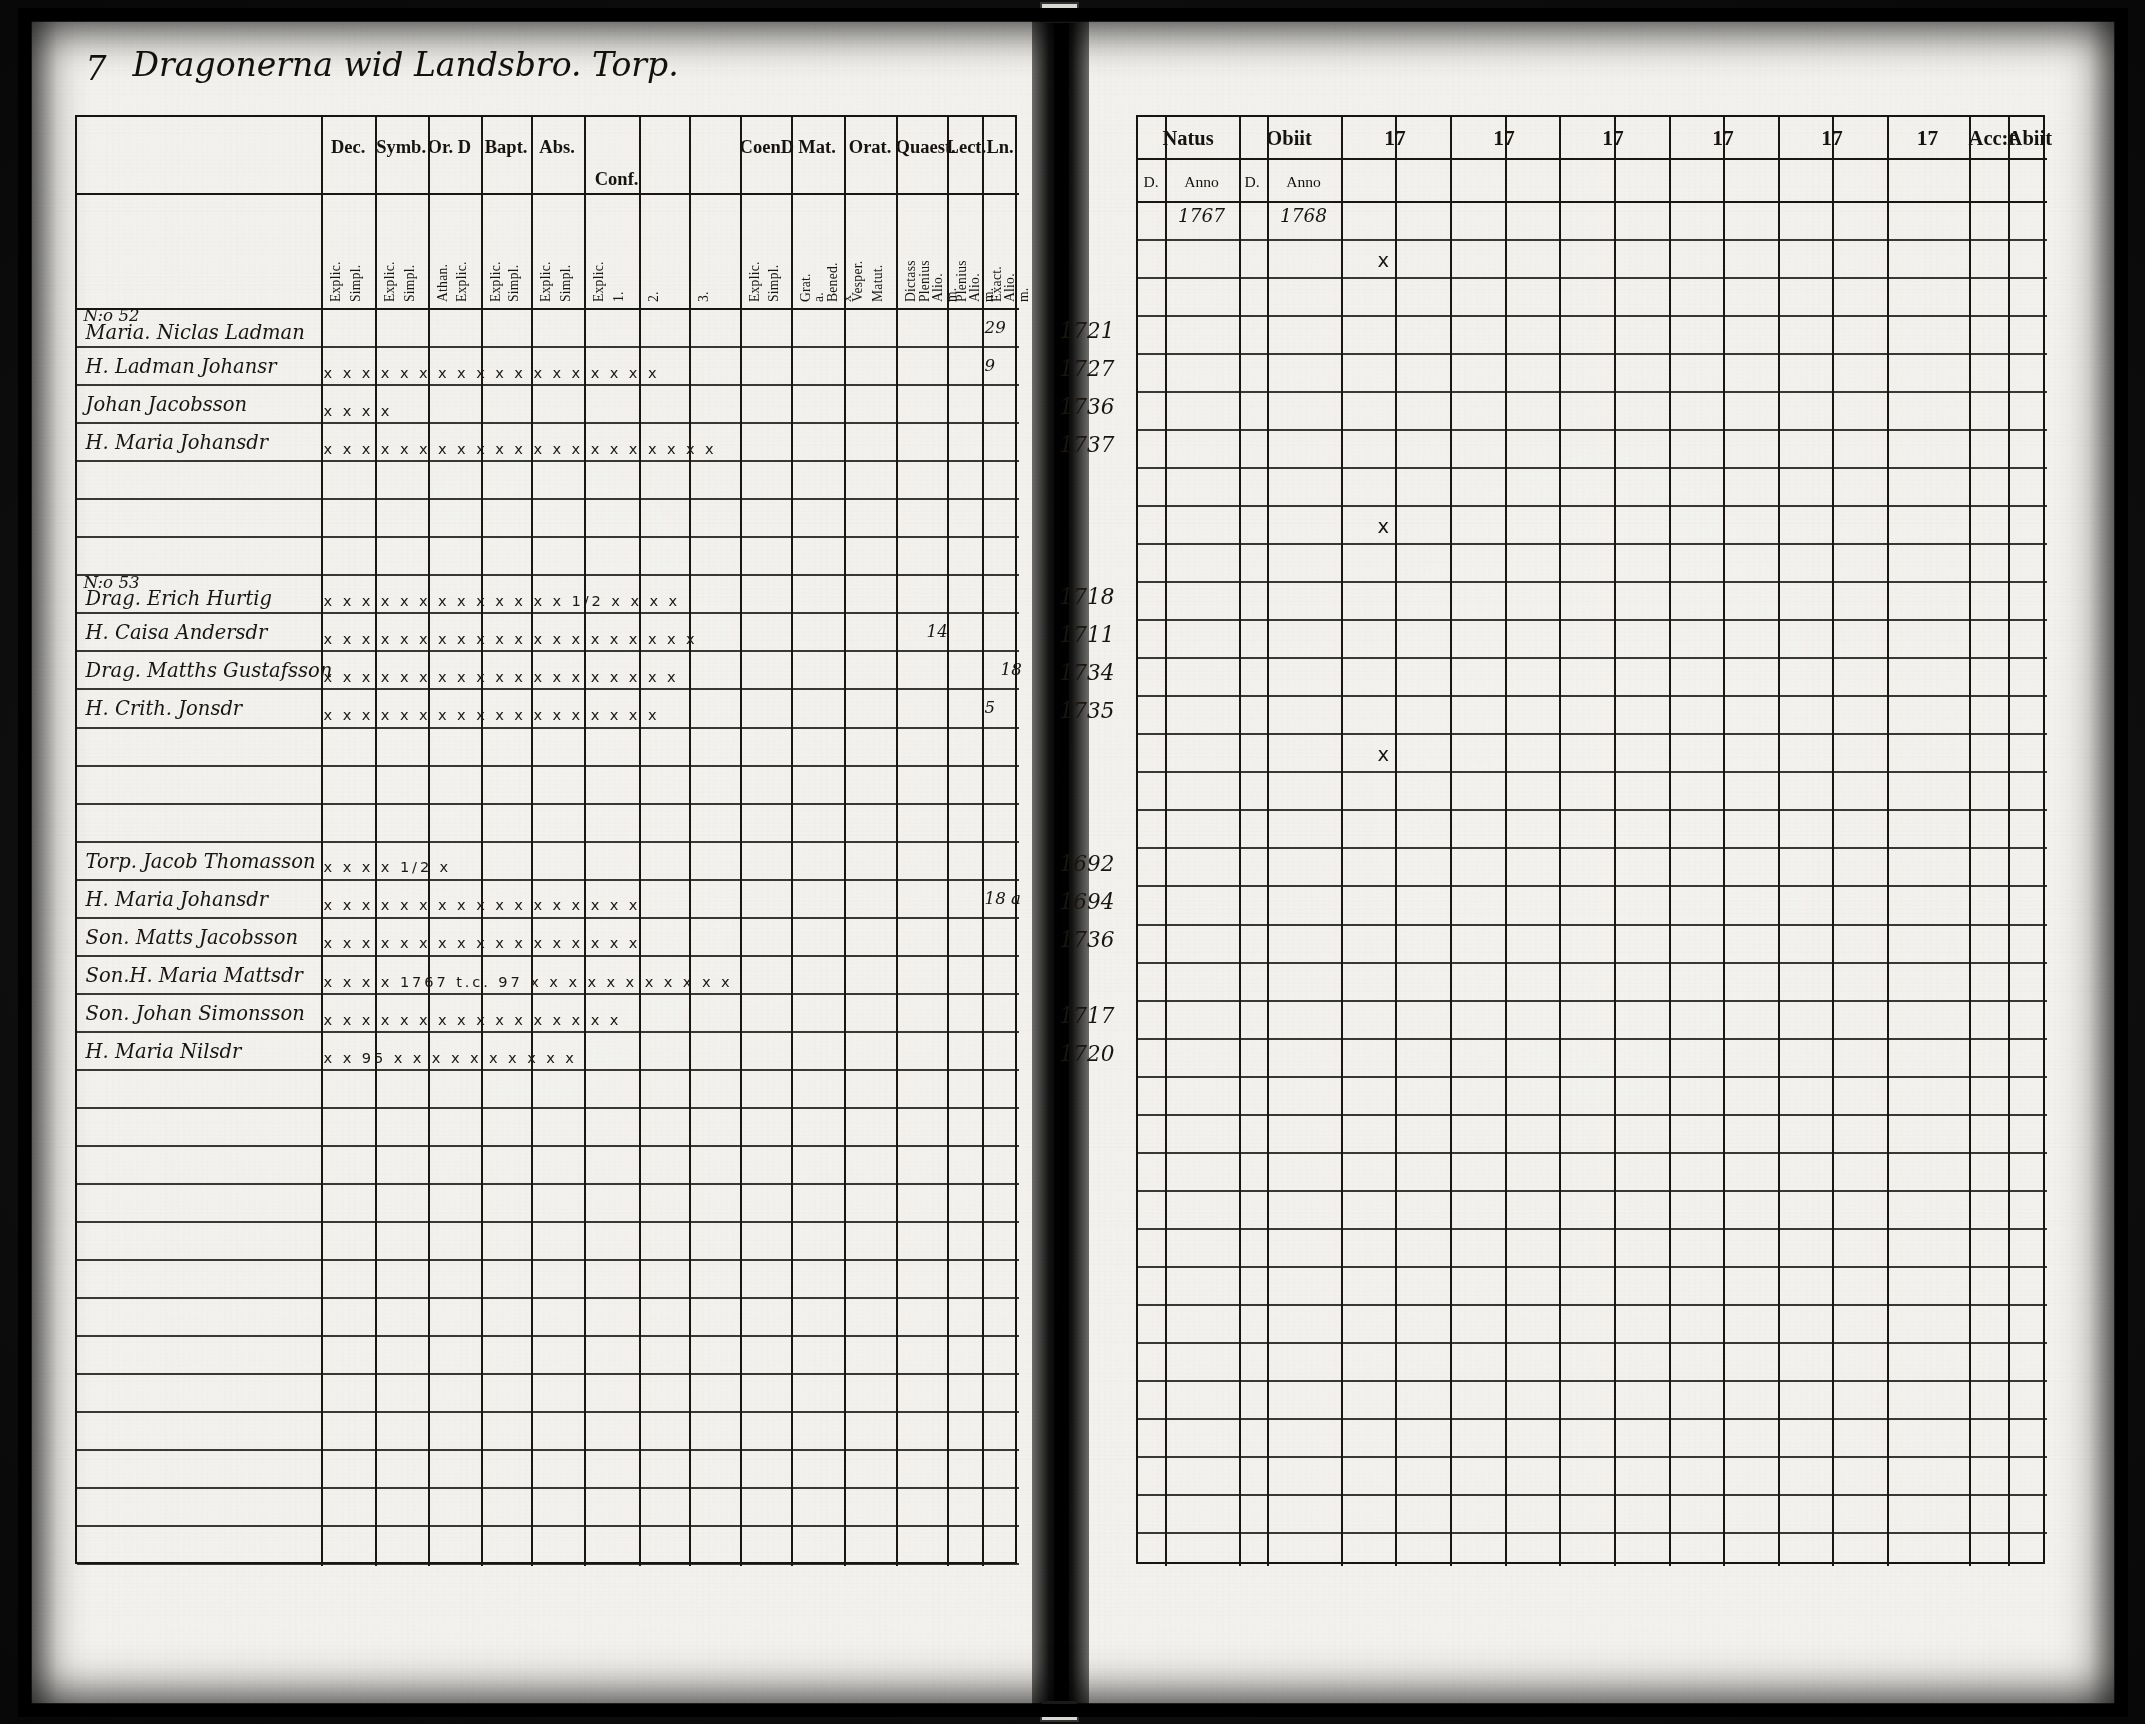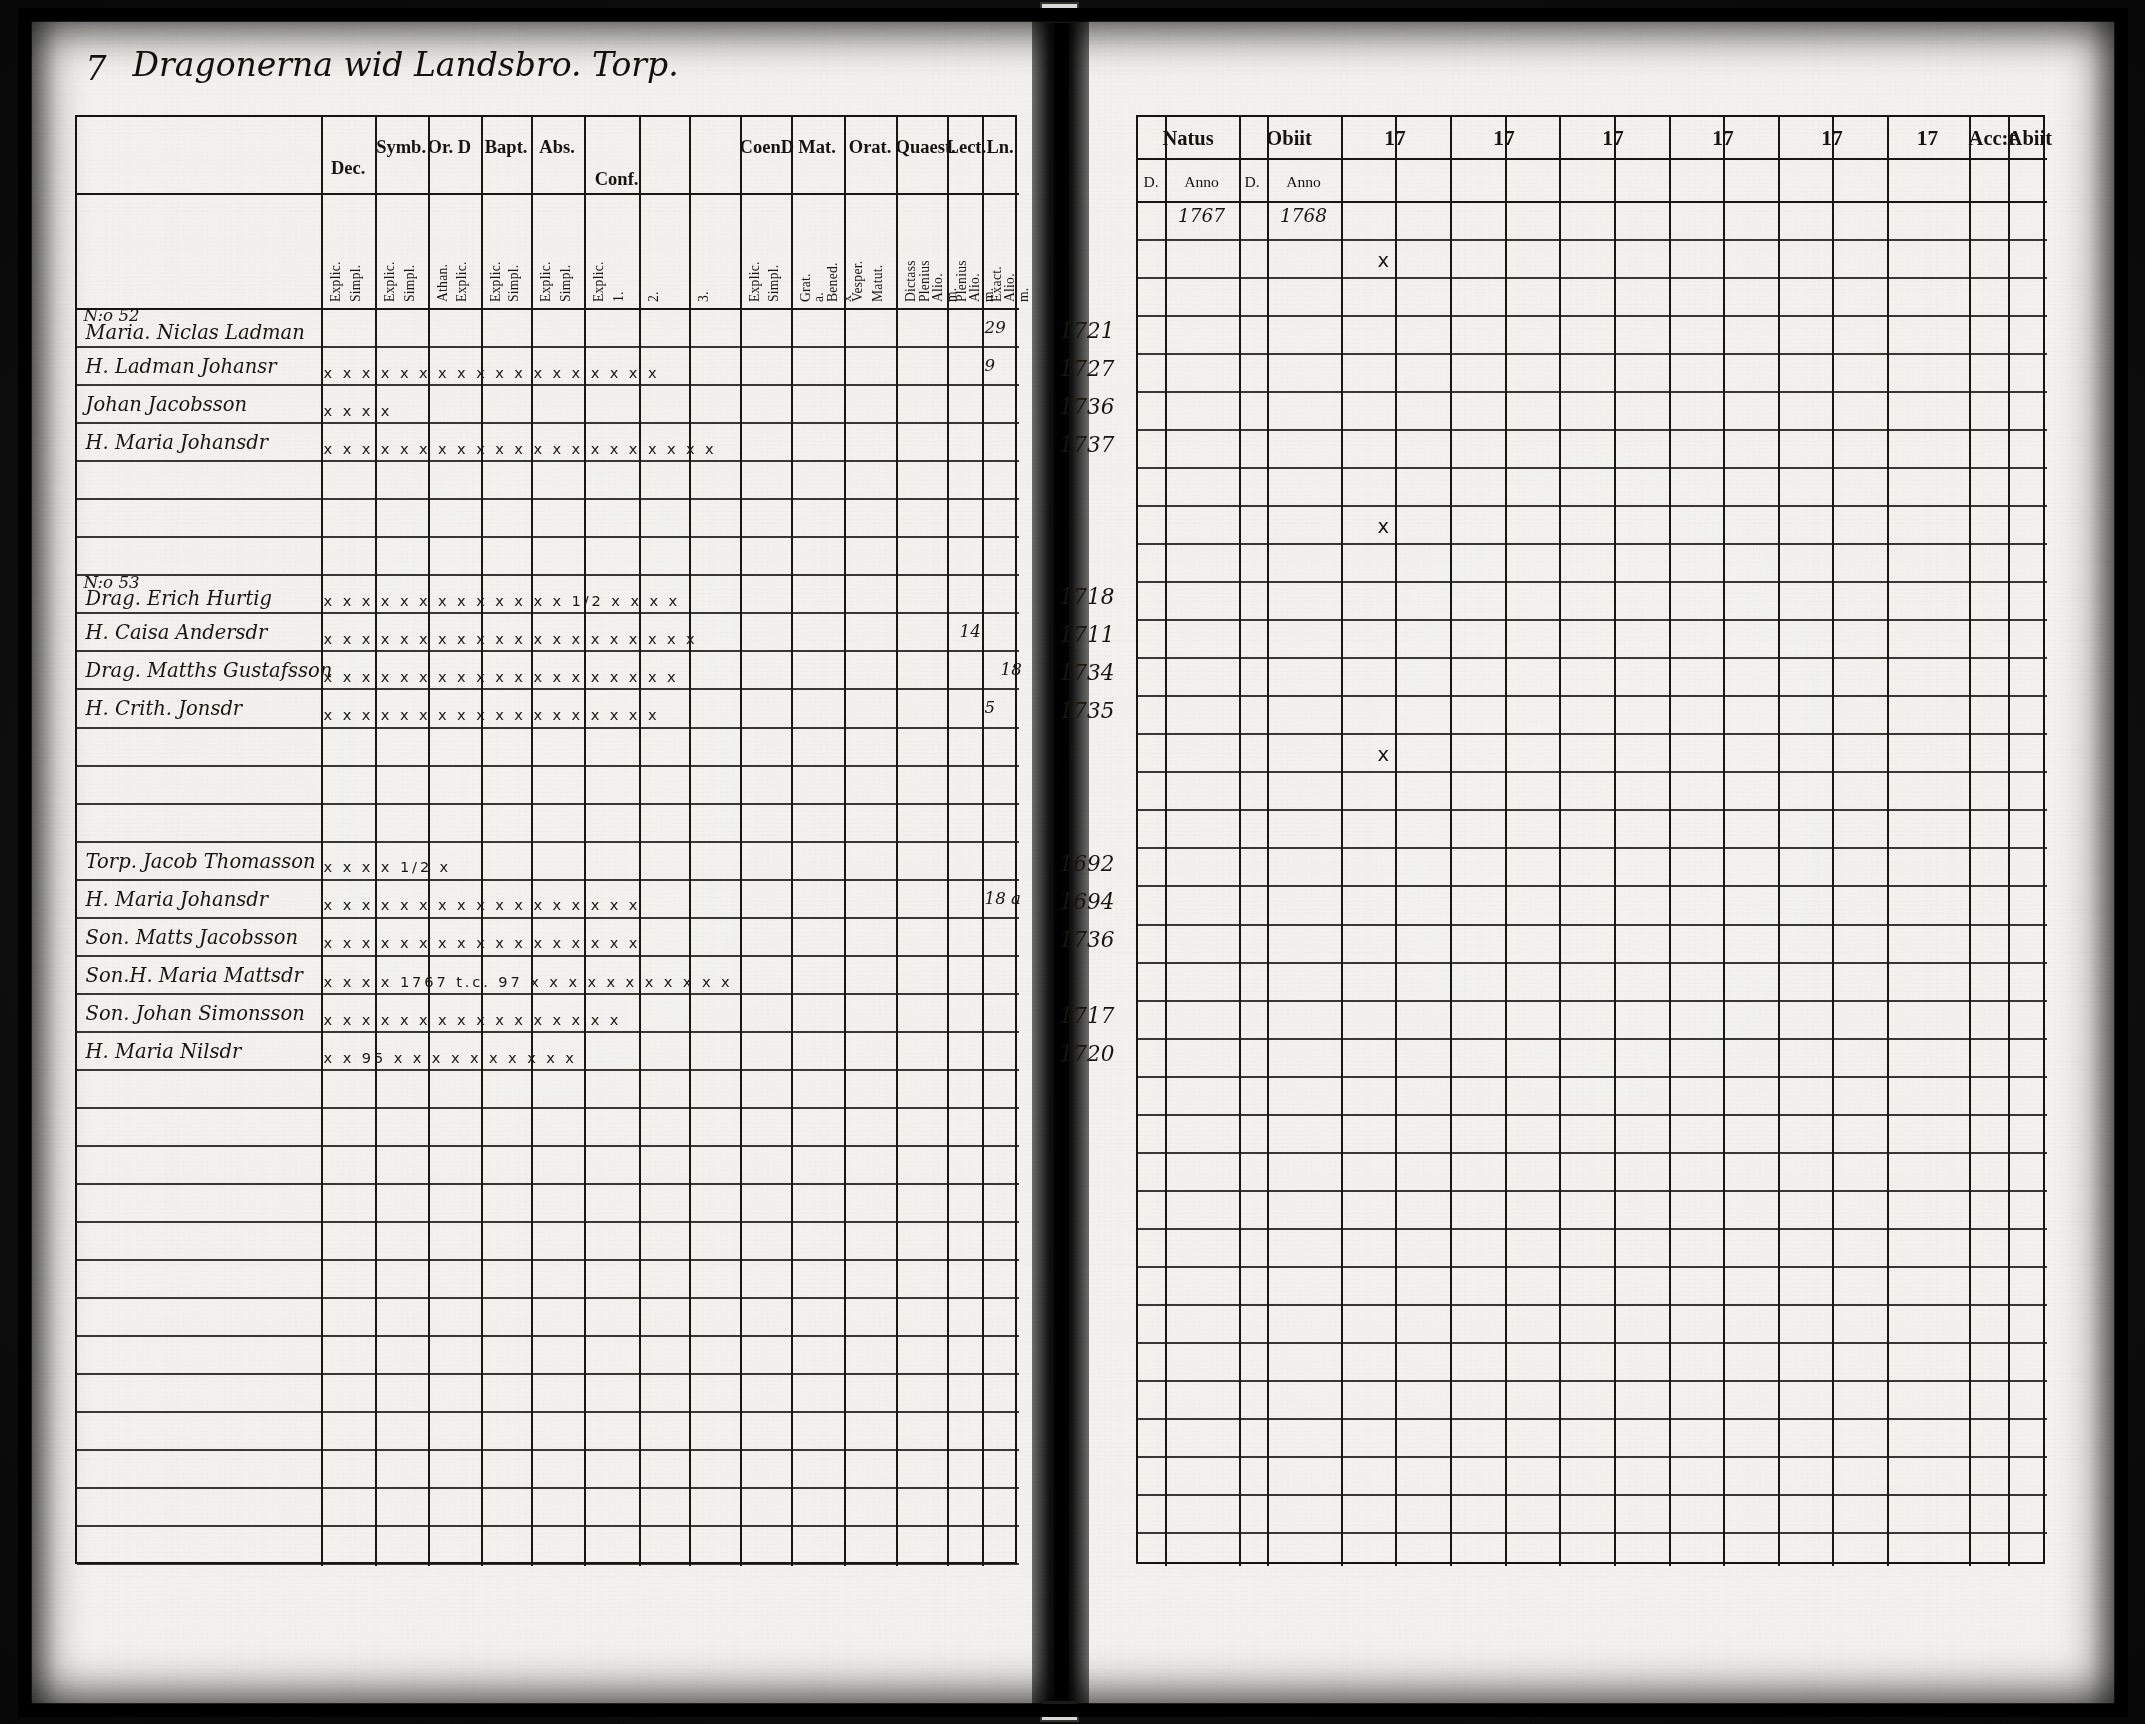--- a/index.html
+++ b/index.html
@@ -205,21 +205,21 @@
         <div class="vline" style="left: 562px; height: 1449px;"></div>
         <div class="vline" style="left: 612px; height: 1449px;"></div>
         <div class="vline" style="left: 663px; height: 1449px;"></div>
         <div class="vline" style="left: 714px; height: 1449px;"></div>
         <div class="vline" style="left: 767px; height: 1449px;"></div>
         <div class="vline" style="left: 819px; height: 1449px;"></div>
         <div class="vline" style="left: 870px; height: 1449px;"></div>
         <div class="vline" style="left: 905px; height: 1449px;"></div>
         <div class="hline" style="top: 76px; width: 942px;"></div>
         <div class="hline" style="top: 191px; width: 942px;"></div>
-        <div class="hdr-text hdr-main" style="left: 244px; width: 55px; top: 21.5px; margin-top: 21px;">Dec.</div>
+        <div class="hdr-text hdr-main" style="left: 244px; width: 55px; top: 21.5px;">Dec.</div>
         <div class="hdr-text hdr-main" style="left: 298px; width: 53px; top: 21.5px;">Symb.</div>
         <div class="hdr-text hdr-main" style="left: 351px; width: 33px; top: 21.5px;">Or. D</div>
         <div class="hdr-text hdr-main" style="left: 404px; width: 51px; top: 21.5px;">Bapt.</div>
         <div class="hdr-text hdr-main" style="left: 454px; width: 53px; top: 21.5px;">Abs.</div>
         <div class="hdr-text hdr-main" style="left: 507px; width: 66px; top: 21.5px; margin-top: 32px;">Conf.</div>
         <div class="hdr-text hdr-main" style="left: 663px; width: 51px; top: 21.5px;">CoenD</div>
         <div class="hdr-text hdr-main" style="left: 714px; width: 53px; top: 21.5px;">Mat.</div>
         <div class="hdr-text hdr-main" style="left: 767px; width: 53px; top: 21.5px;">Orat.</div>
         <div class="hdr-text hdr-main" style="left: 819px; width: 51px; top: 21.5px;">Quaest.</div>
         <div class="hdr-text hdr-main" style="left: 870px; width: 35px; top: 21.5px;">Lect.</div>
@@ -380,21 +380,21 @@
       <div class="year" style="left: 1042px; top: 386px;">1736</div>
       <div class="hand md" style="left: 68px; top: 425px;">H. Maria Johansdr</div>
       <div class="mark" style="left: 306px; top: 432px; font-size: 14.6px; letter-spacing: 2.9px;">x x  x x x  x x  x x  x   x x x  x x  x x  x x x  x</div>
       <div class="year" style="left: 1042px; top: 424px;">1737</div>
       <div class="hand sm" style="left: 66px; top: 567px;">N:o 53</div>
       <div class="hand md" style="left: 68px; top: 581px;">Drag. Erich Hurtig</div>
       <div class="mark" style="left: 306px; top: 584px; font-size: 14.6px; letter-spacing: 2.9px;">x x  x x   x  x x  x x     x x x  x 1/2  x x  x x</div>
       <div class="year" style="left: 1042px; top: 576px;">1718</div>
       <div class="hand md" style="left: 68px; top: 615px;">H. Caisa Andersdr</div>
       <div class="mark" style="left: 306px; top: 622px; font-size: 14.6px; letter-spacing: 2.9px;">x x  x x x  x x x  x x  x   x x x  x x x  x x  x</div>
-      <div class="hand sm" style="left: 942px; top: 616px; text-align: center;">14</div>
+      <div class="hand sm" style="left: 909px; top: 616px; text-align: center;">14</div>
       <div class="year" style="left: 1042px; top: 614px;">1711</div>
       <div class="hand md" style="left: 68px; top: 653px;">Drag. Matths Gustafsson</div>
       <div class="mark" style="left: 306px; top: 660px; font-size: 14.6px; letter-spacing: 2.9px;">x x  x x   x x  x x  x   x x x  x x x  x x  x x</div>
       <div class="hand sm" style="left: 967px; top: 654px; margin-left: 16px;">18</div>
       <div class="year" style="left: 1042px; top: 652px;">1734</div>
       <div class="hand md" style="left: 68px; top: 691px;">H. Crith. Jonsdr</div>
       <div class="mark" style="left: 306px; top: 698px; font-size: 14.6px; letter-spacing: 2.9px;">x x  x x x  x x  x x  x   x x x  x x x  x x</div>
       <div class="hand sm" style="left: 967px; top: 692px;">5</div>
       <div class="year" style="left: 1042px; top: 690px;">1735</div>
       <div class="hand md" style="left: 68px; top: 844px;">Torp. Jacob Thomasson</div>

